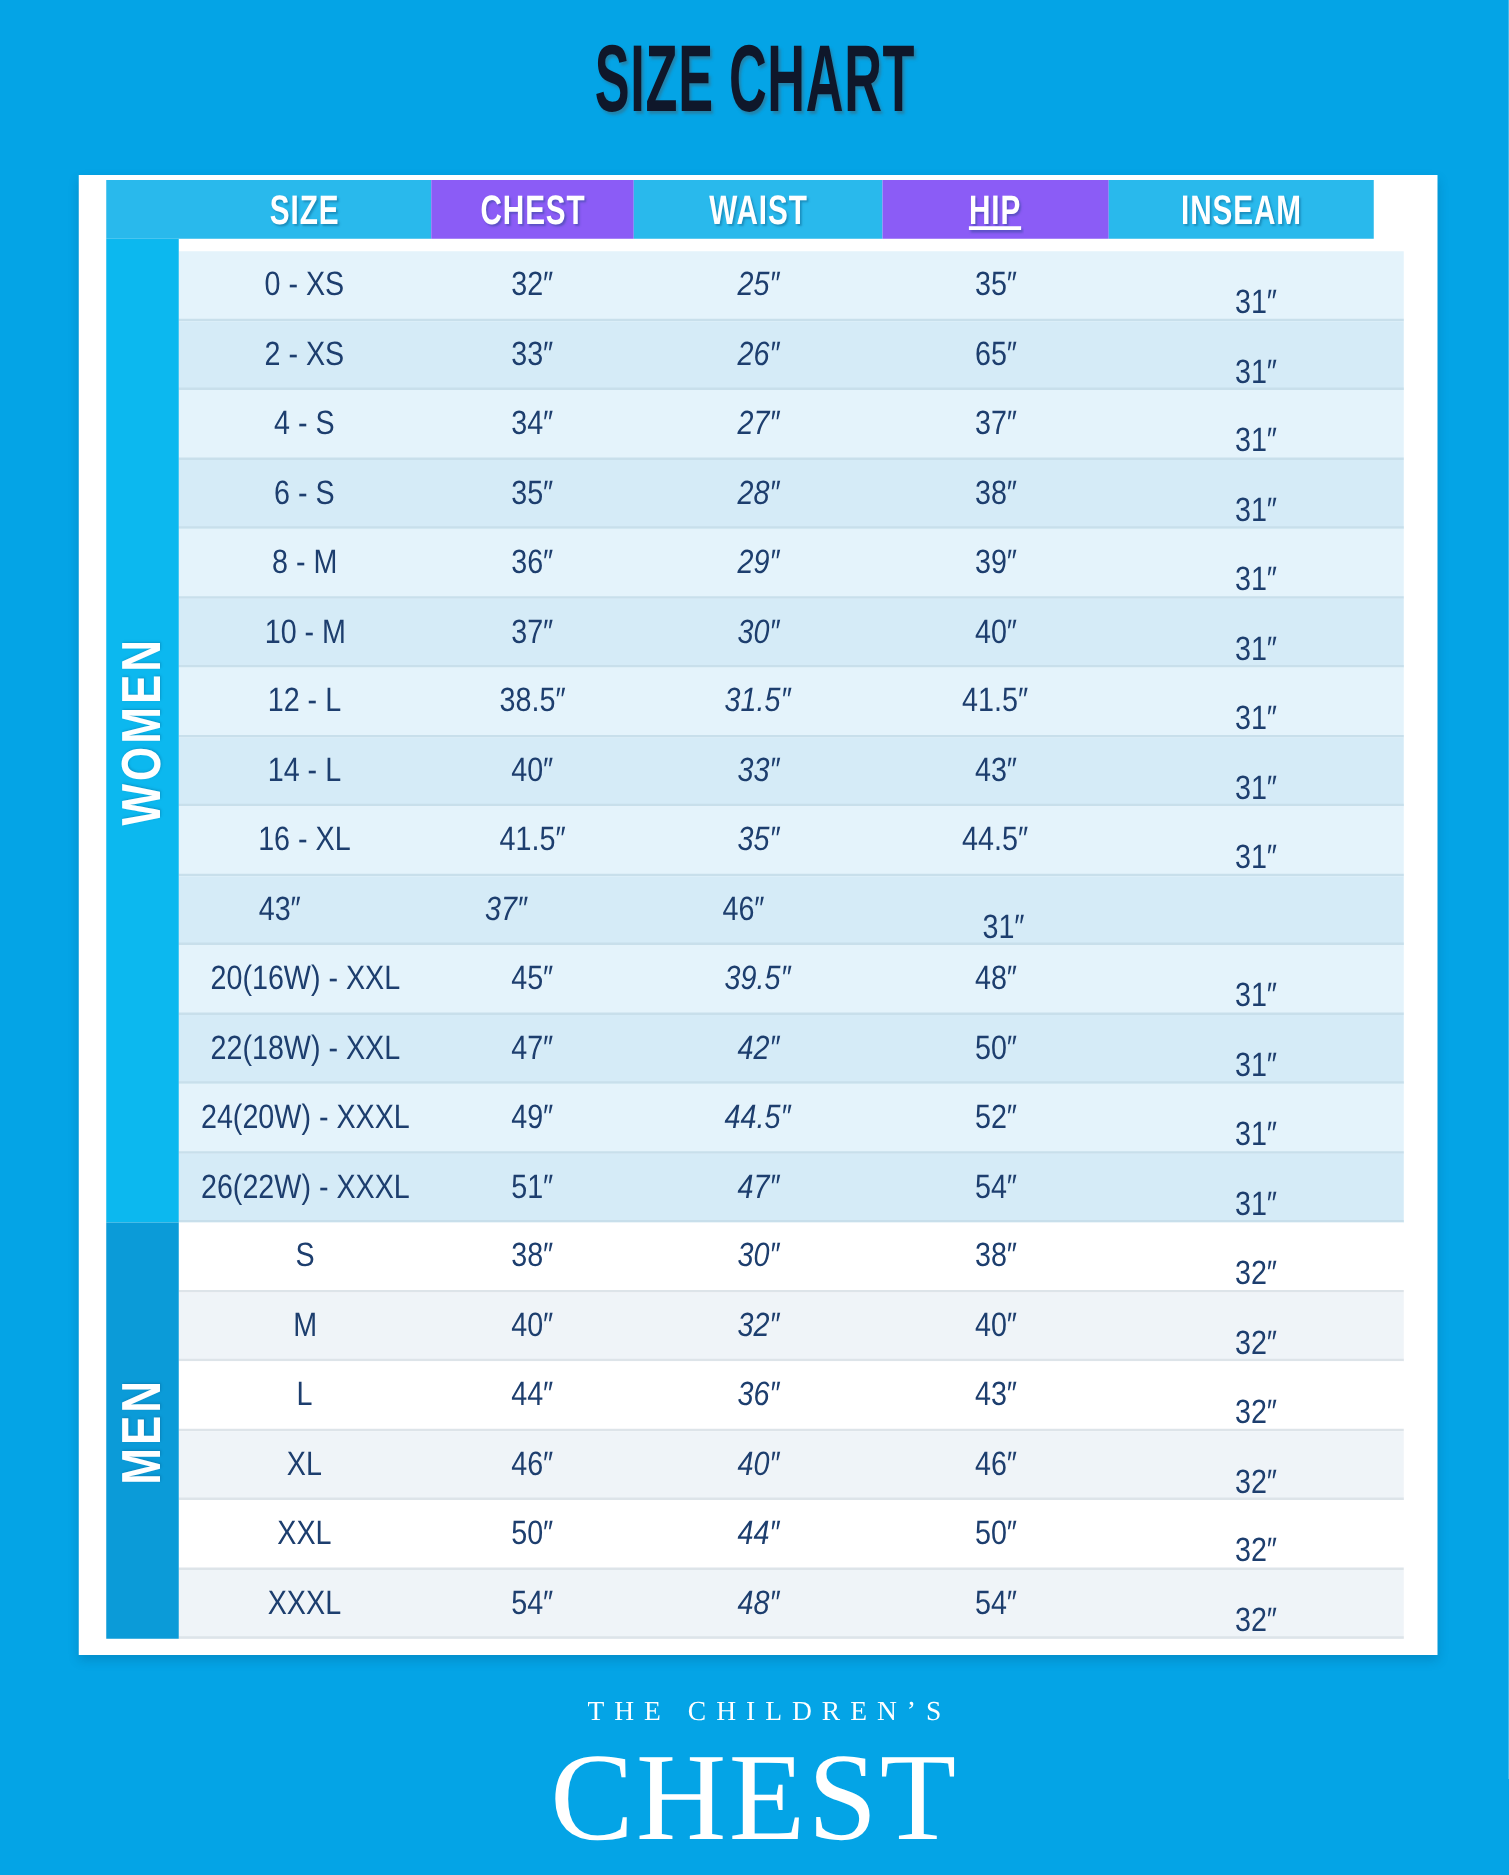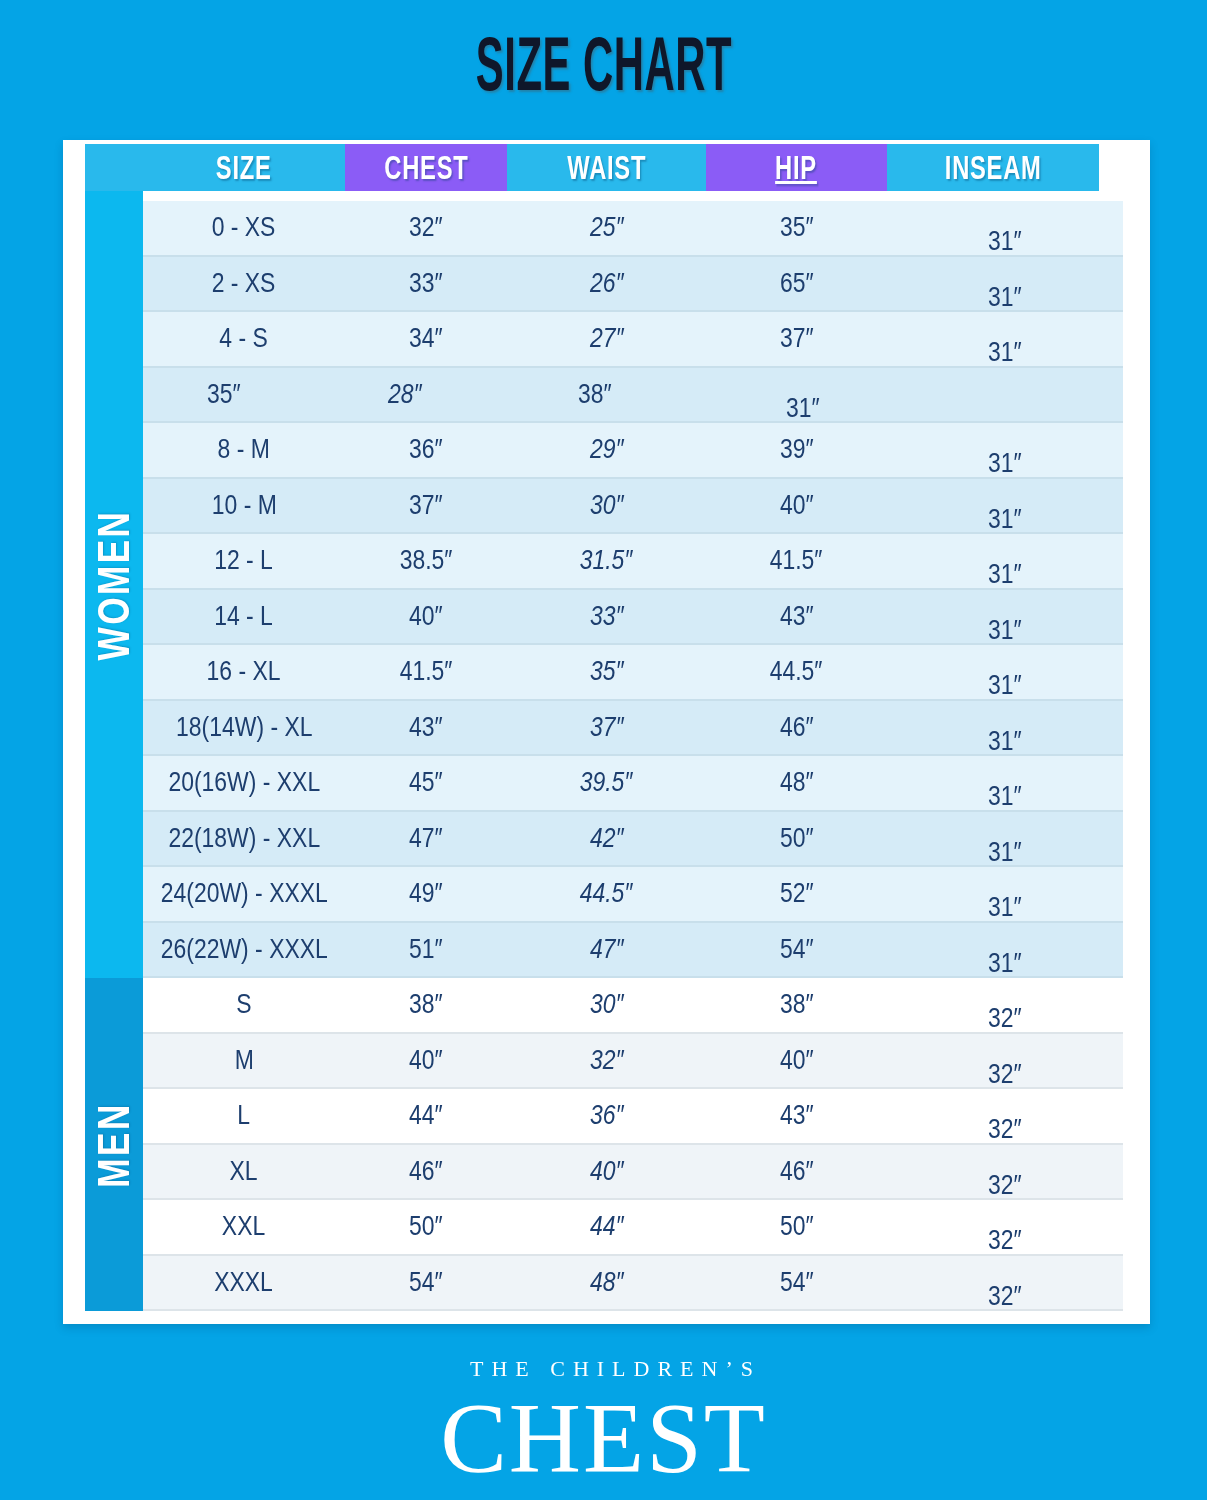--- a/index.html
+++ b/index.html
@@ -178,20 +178,23 @@
               <span class="cond">27″</span>
             </div>
             <div class="cell c3">
               <span class="cond">37″</span>
             </div>
             <div class="cell c4">
               <span class="cond">31″</span>
             </div>
           </div>
           <div class="row women b">
+            <div class="cell c0">
+              <span class="cond">6 - S</span>
+            </div>
             <div class="cell c1">
               <span class="cond">35″</span>
             </div>
             <div class="cell c2">
               <span class="cond">28″</span>
             </div>
             <div class="cell c3">
               <span class="cond">38″</span>
             </div>
             <div class="cell c4">
@@ -277,23 +280,20 @@
               <span class="cond">35″</span>
             </div>
             <div class="cell c3">
               <span class="cond">44.5″</span>
             </div>
             <div class="cell c4">
               <span class="cond">31″</span>
             </div>
           </div>
           <div class="row women b">
-            <div class="cell c0">
-              <span class="cond">18(14W) - XL</span>
-            </div>
             <div class="cell c1">
               <span class="cond">43″</span>
             </div>
             <div class="cell c2">
               <span class="cond">37″</span>
             </div>
             <div class="cell c3">
               <span class="cond">46″</span>
             </div>
             <div class="cell c4">

